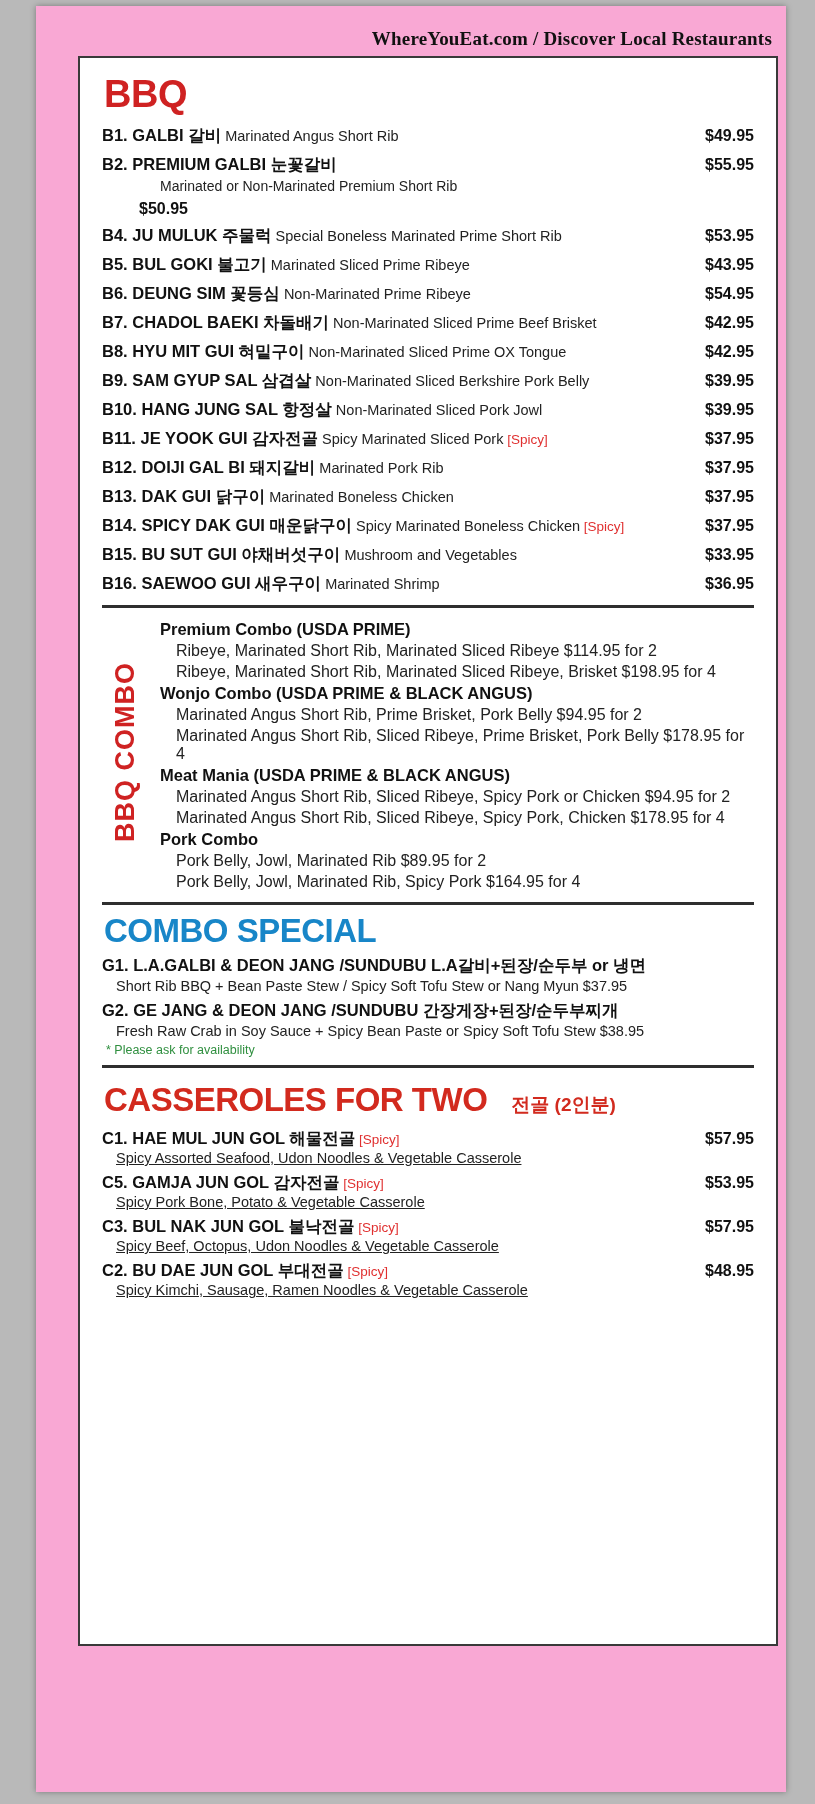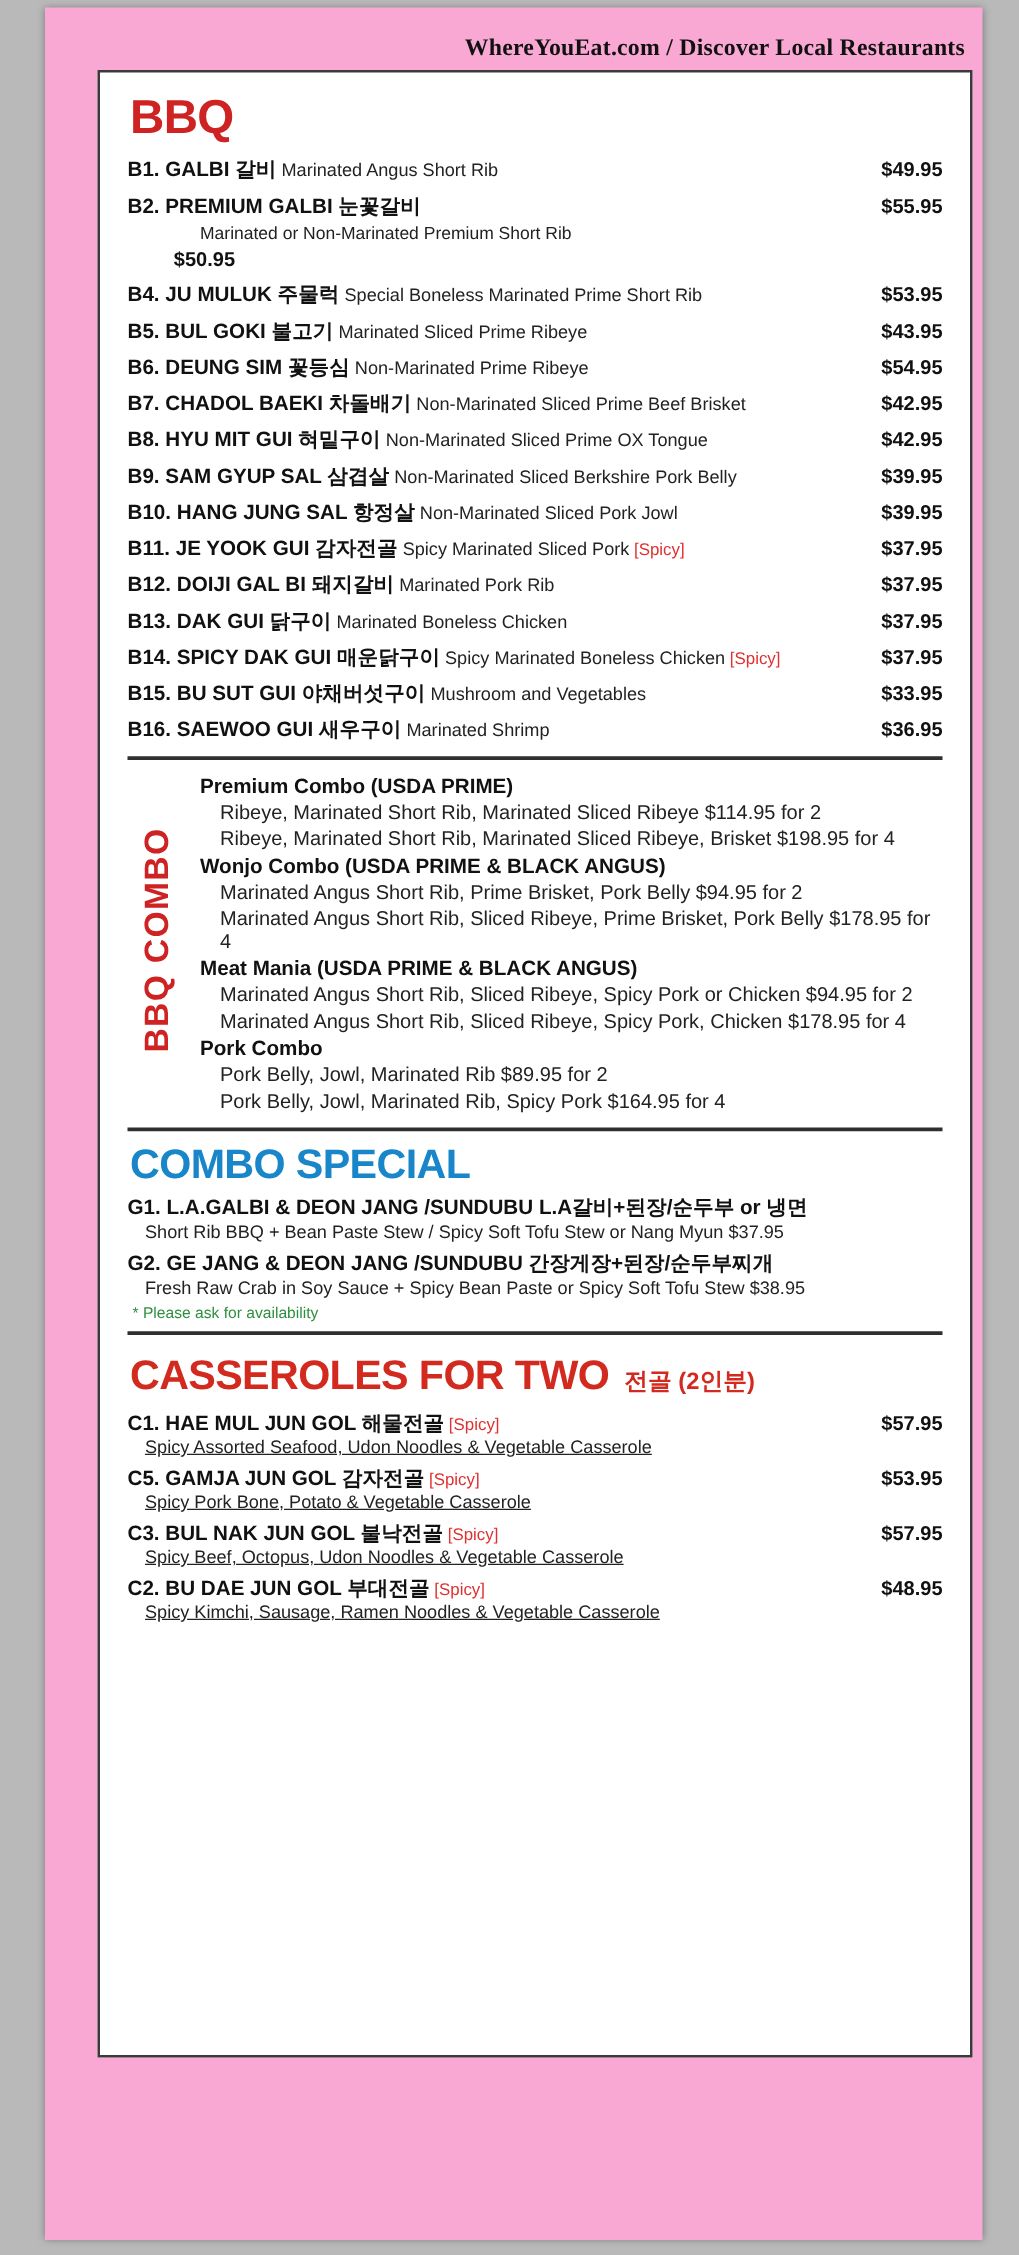--- a/index.html
+++ b/index.html
@@ -91,21 +91,21 @@
 
   
   .cs-title{
     color:#1886c8;font-size:33px;line-height:36px;margin:8px 0 6px 2px;
   }
   .cs-row{font-weight:bold;font-size:16.5px;color:#111;margin:6px 0 1px 0;}
   .cs-sub{font-size:14.5px;color:#222;margin:0 0 4px 14px;}
   .cs-note{font-size:12.5px;color:#2f8f3f;margin:2px 0 4px 4px;}
 
   
-  .cas-head{display:flex;align-items:baseline;gap:12px;}
+  .cas-head{display:flex;align-items:baseline;gap:24px;}
   .cas-title{color:#d22a1e;font-size:33px;line-height:36px;margin:8px 0 4px 2px;}
   .cas-kor{color:#d22a1e;font-size:19px;font-weight:bold;}
   .cas-row{display:flex;align-items:baseline;margin-top:6px;}
   .cas-main{flex:1 1 auto;}
   .cas-name{font-weight:bold;font-size:16.5px;color:#111;}
   .cas-sub{font-size:14.5px;color:#222;margin:0 0 2px 14px;text-decoration:underline;}
 </style>
 </head>
 <body>
 

